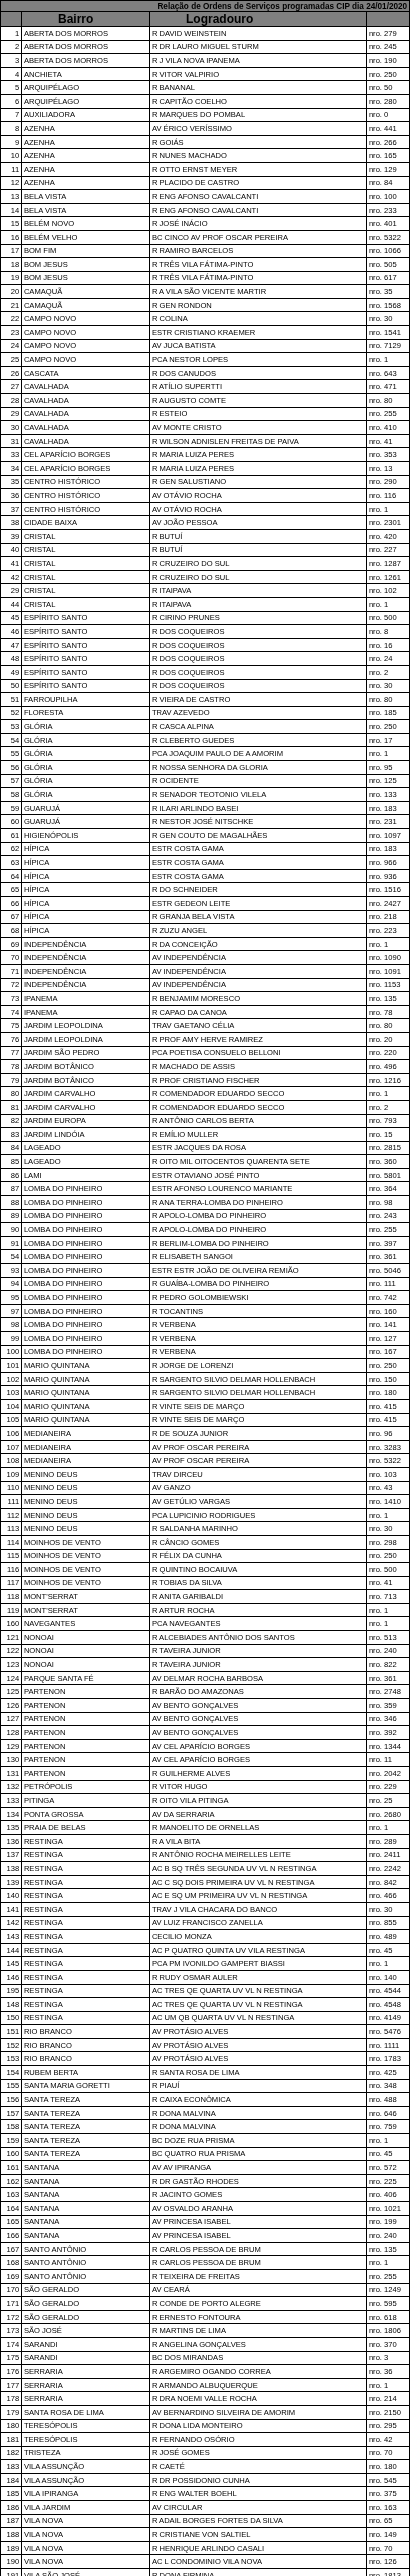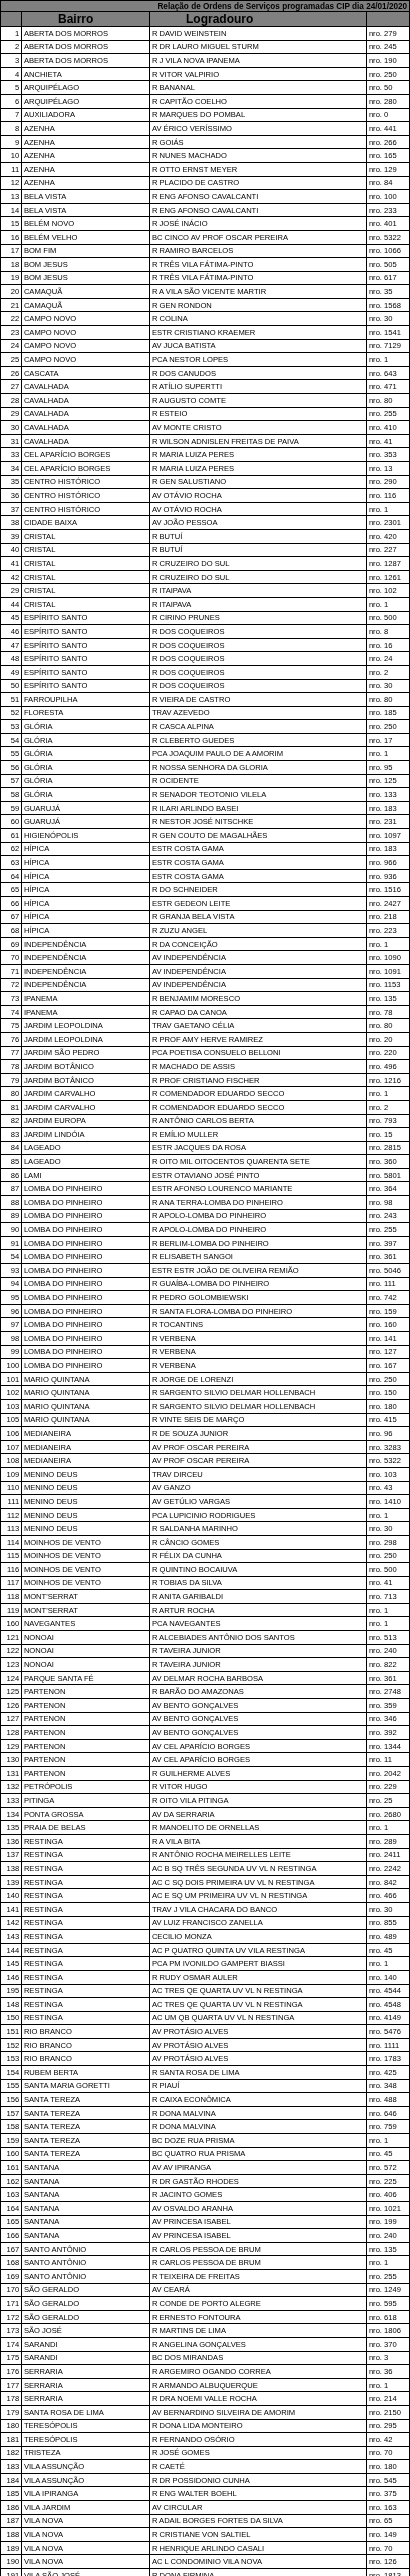--- a/index.html
+++ b/index.html
@@ -630,26 +630,20 @@
         <td class="col-logradouro">R GUAÍBA-LOMBA DO PINHEIRO</td>
         <td class="col-numero">nro. 111</td>
       </tr>
       <tr>
         <td class="col-item">95</td>
         <td class="col-bairro">LOMBA DO PINHEIRO</td>
         <td class="col-logradouro">R PEDRO GOLOMBIEWSKI</td>
         <td class="col-numero">nro. 742</td>
       </tr>
       <tr>
-        <td class="col-item">96</td>
-        <td class="col-bairro">LOMBA DO PINHEIRO</td>
-        <td class="col-logradouro">R SANTA FLORA-LOMBA DO PINHEIRO</td>
-        <td class="col-numero">nro. 159</td>
-      </tr>
-      <tr>
         <td class="col-item">97</td>
         <td class="col-bairro">LOMBA DO PINHEIRO</td>
         <td class="col-logradouro">R TOCANTINS</td>
         <td class="col-numero">nro. 160</td>
       </tr>
       <tr>
         <td class="col-item">98</td>
         <td class="col-bairro">LOMBA DO PINHEIRO</td>
         <td class="col-logradouro">R VERBENA</td>
         <td class="col-numero">nro. 141</td>
@@ -676,20 +670,26 @@
         <td class="col-item">102</td>
         <td class="col-bairro">MARIO QUINTANA</td>
         <td class="col-logradouro">R SARGENTO SILVIO DELMAR HOLLENBACH</td>
         <td class="col-numero">nro. 150</td>
       </tr>
       <tr>
         <td class="col-item">103</td>
         <td class="col-bairro">MARIO QUINTANA</td>
         <td class="col-logradouro">R SARGENTO SILVIO DELMAR HOLLENBACH</td>
         <td class="col-numero">nro. 180</td>
+      </tr>
+      <tr>
+        <td class="col-item">104</td>
+        <td class="col-bairro">MARIO QUINTANA</td>
+        <td class="col-logradouro">R VINTE SEIS DE MARÇO</td>
+        <td class="col-numero">nro. 415</td>
       </tr>
       <tr>
         <td class="col-item">105</td>
         <td class="col-bairro">MARIO QUINTANA</td>
         <td class="col-logradouro">R VINTE SEIS DE MARÇO</td>
         <td class="col-numero">nro. 415</td>
       </tr>
       <tr>
         <td class="col-item">106</td>
         <td class="col-bairro">MEDIANEIRA</td>

